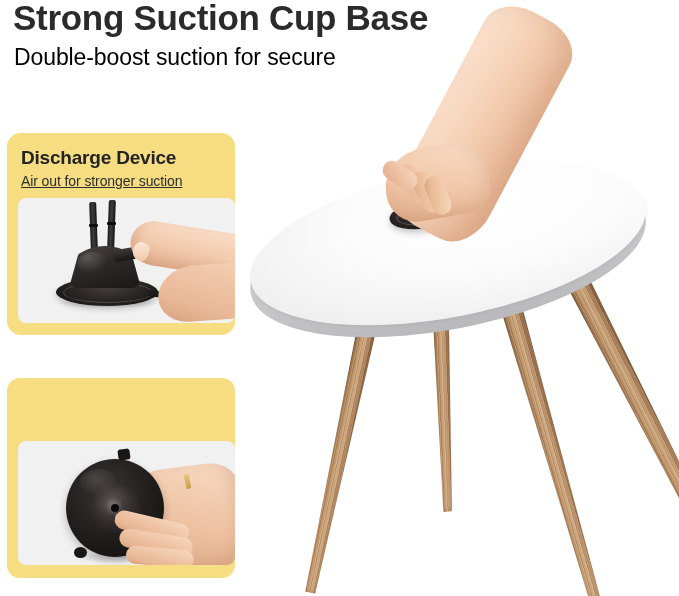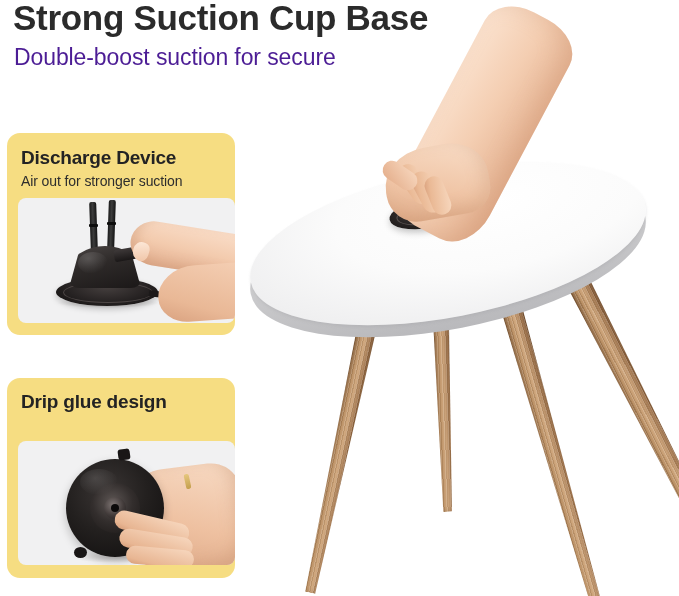--- a/index.html
+++ b/index.html
@@ -28,34 +28,34 @@
     color: #2b2b2b;
     white-space: nowrap;
   }
   #subhead {
     position: absolute;
     left: 14px;
     top: 44px;
     font-size: 23px;
     font-weight: 300;
     letter-spacing: -0.1px;
-    color: #4c1d95;
+    color: #000000;
     white-space: nowrap;
   }
 
   
   .callout {
     position: absolute;
     left: 7px;
     width: 228px;
     background: #f6dd82;
     border-radius: 13px;
     box-sizing: border-box;
   }
-  #callout-discharge { top: 133px; height: 202px; }
+  #callout-discharge { top: 133px; height: 202px; border-radius: 14px; }
   #callout-dripglue  { top: 378px; height: 200px; }
 
   .callout-title {
     position: absolute;
     left: 14px;
     font-size: 19px;
     font-weight: bold;
     color: #232323;
     letter-spacing: -0.2px;
     white-space: nowrap;
@@ -63,21 +63,21 @@
   .callout-sub {
     position: absolute;
     left: 14px;
     font-size: 14px;
     font-weight: 300;
     color: #2d2d2d;
     letter-spacing: -0.1px;
     white-space: nowrap;
   }
   #callout-discharge .callout-title { top: 14px; }
-  #callout-discharge .callout-sub   { top: 40px; }
+  #callout-discharge .callout-sub   { top: 40px; text-decoration: underline; }
   #callout-dripglue  .callout-title { top: 13px; }
   #callout-dripglue  .callout-sub   { top: 39px; }
 
   
   .photo-plate {
     position: absolute;
     left: 11px;
     width: 217px;
     background: #f1f1f2;
     border-radius: 8px;
@@ -403,21 +403,20 @@
     <div class="cup1-body-hi"></div>
     <div class="cup1-lever"></div>
     <div class="cup1-tab"></div>
     <div class="finger1"></div>
     <div class="finger1-nail"></div>
     <div class="finger1-lower"></div>
   </div>
 </div>
 
 <div class="callout" id="callout-dripglue">
-  <div class="callout-title">Drip glue design</div>
 
   <div class="photo-plate">
     <div class="hand2-palm"></div>
     <div class="hand2-ring"></div>
     <div class="cup2-shadow"></div>
     <div class="cup2"></div>
     <div class="cup2-inner"></div>
     <div class="cup2-hub"></div>
     <div class="cup2-hub-dot"></div>
     <div class="cup2-gloss"></div>

